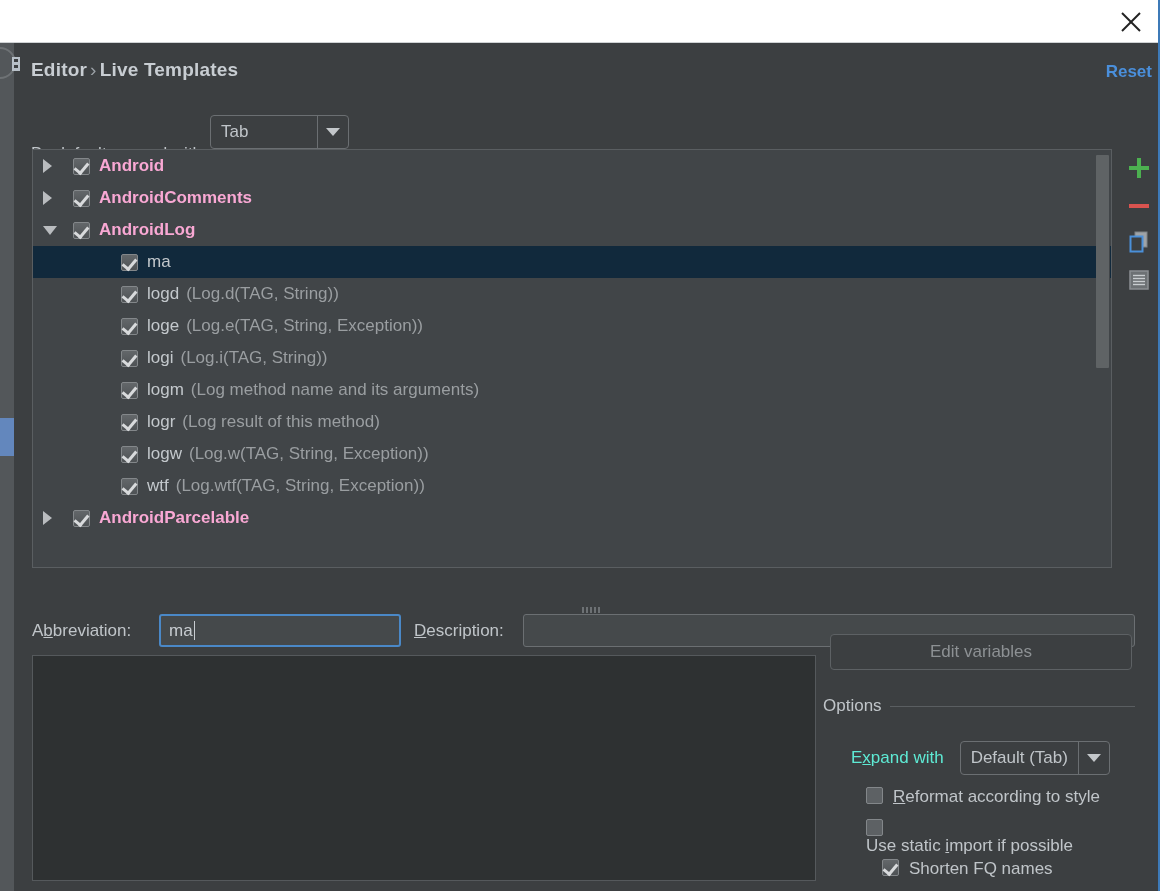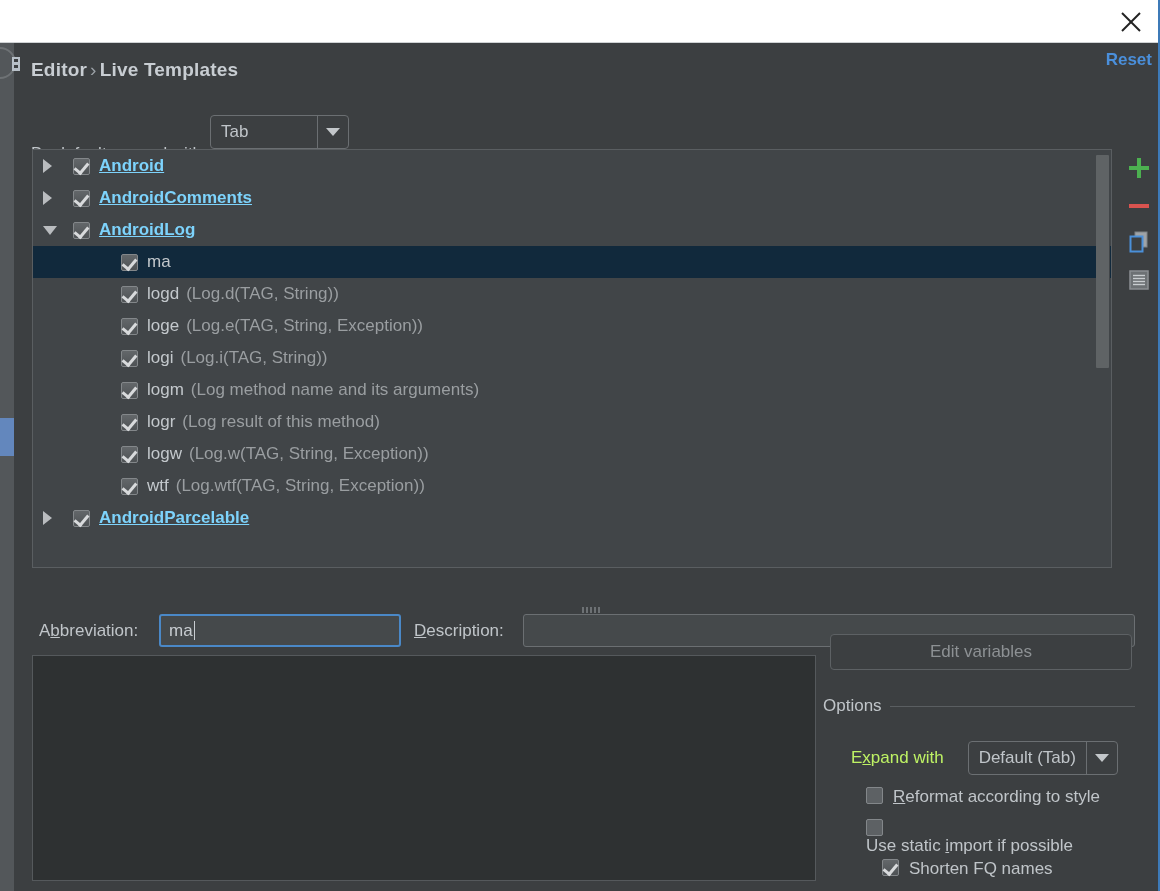--- a/index.html
+++ b/index.html
@@ -75,21 +75,21 @@
   }
 
   .breadcrumb {
     position: absolute; left: 0px; top: 16px;
     font-size: 19px; font-weight: bold; color: #c8cdd2;
     letter-spacing: .2px;
   }
   .breadcrumb .sep { color: #9aa0a6; font-weight: normal; padding: 0 3px; }
 
   .reset-link {
-    position: absolute; right: 6px; top: 7px;
+    position: absolute; right: 6px; top: 19px;
     font-size: 17px; font-weight: bold; color: #4a8fdb;
     cursor: pointer;
   }
 
   
   .expand-row {
     position: absolute; left: 0px; top: 57px;
     display: flex; align-items: center;
   }
   .expand-row .lbl { font-size: 17px; color: #c0c5c9; margin-right: 8px; margin-top: 44px; }
@@ -156,21 +156,21 @@
     margin-right: 9px;
   }
   .cb.checked::after {
     content:""; position:absolute; left:3px; top:1px;
     width: 6px; height: 11px;
     border-right: 3px solid #d8dadc;
     border-bottom: 3px solid #d8dadc;
     transform: rotate(40deg);
   }
   .row .nm { font-size: 17px; color: #c3c8cc; }
-  .row.grp .nm { font-weight: bold; color: #7dd3fc; text-decoration: underline; }
+  .row.grp .nm { font-weight: bold; color: #f9a8d4; }
   .row .desc { font-size: 17px; color: #9a9ea1; margin-left: 7px; }
   .indent-child { padding-left: 88px; }
 
   
   .sb-track {
     position: absolute; right: 1px; top: 1px; width: 13px; height: 417px;
     background: #414548;
   }
   .sb-thumb {
     position: absolute; right: 1px; top: 4px; width: 13px; height: 213px;
@@ -198,21 +198,21 @@
 
   
   .grip {
     position: absolute; left: 540px; top: 562px; width: 40px; height: 9px;
     display: flex; align-items: center; justify-content: center; gap: 2px;
   }
   .grip i { width: 2px; height: 6px; background: #6d7174; display:block; }
 
   
   .abbr-label {
-    position: absolute; left: 1px; top: 578px; font-size: 17px; color: #c0c5c9; margin-left: 7px;
+    position: absolute; left: 1px; top: 578px; font-size: 17px; color: #c0c5c9;
   }
   .abbr-input {
     position: absolute; left: 128px; top: 571px; width: 242px; height: 33px;
     background: #45494b; border: 2px solid #4a88c7; border-radius: 3px;
     box-sizing: border-box;
     display: flex; align-items: center; padding: 0 8px;
     font-size: 17px; color: #c7ccd0;
     cursor: text;
   }
   .caret {
@@ -255,21 +255,21 @@
     position: absolute; left: 792px; top: 653px;
     display: flex; align-items: center; width: 312px;
   }
   .opt-legend .t { font-size: 17px; color: #c0c5c9; padding-right: 8px; }
   .opt-legend .line { flex: 1; height: 1px; background: #5a5e61; }
 
   .expand-with-row {
     position: absolute; left: 820px; top: 698px;
     display: flex; align-items: center;
   }
-  .expand-with-row .lbl { font-size: 17px; color: #bef264; margin-right: 24px; }
+  .expand-with-row .lbl { font-size: 17px; color: #5eead4; margin-right: 16px; }
 
   .opt-cb-row {
     position: absolute; left: 835px;
     display: flex; align-items: flex-start;
   }
   .opt-cb-row .cb2 {
     width: 17px; height: 17px; box-sizing: border-box;
     border: 1px solid #83878a; border-radius: 2px;
     background: #5d6164;
     position: relative; flex: none; margin-right: 10px;

